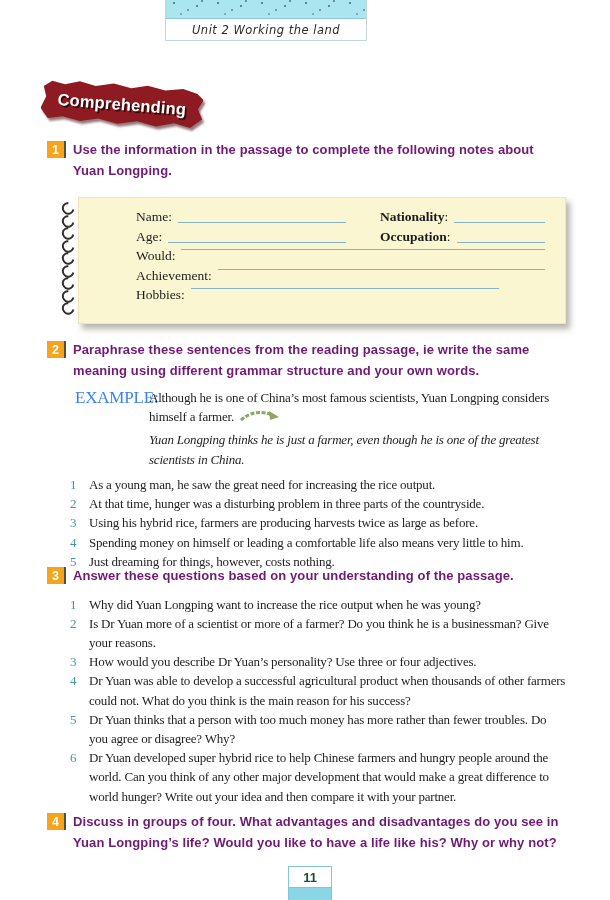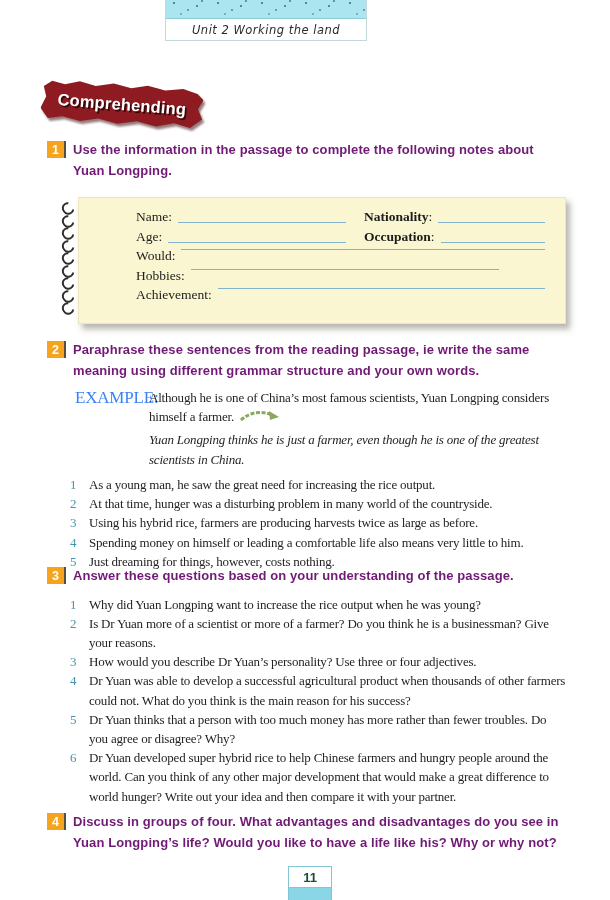--- a/index.html
+++ b/index.html
@@ -57,21 +57,21 @@
   .item{display:flex;line-height:19.2px;}
   .inum{flex:none;width:19px;color:#4295ad;font-family:"Liberation Serif",serif;font-size:13px;}
   .itext{flex:1;max-width:482px;}
 
   
   .note-box{position:absolute;left:78px;top:197px;width:488px;height:127px;
       background:#faf6d2;border:1px solid #ece5bd;
       box-shadow:4px 5px 6px rgba(110,108,95,0.5);padding-top:11px;box-sizing:border-box;}
   .nrow{display:flex;align-items:flex-start;height:19.5px;padding:0 18px 0 57px;}
   .ncell-l{display:flex;align-items:flex-end;width:212px;}
-  .ncell-r{display:flex;align-items:flex-end;flex:1;margin-left:16px;}
+  .ncell-r{display:flex;align-items:flex-end;flex:1;margin-left:32px;}
   .nlabel{font-family:"Liberation Serif",serif;font-size:13.5px;color:#1c1c1c;white-space:nowrap;}
   .nbold{font-weight:bold;}
   .nline{flex:1;border-bottom:1.2px solid #82b3ca;margin:0 2px 2px 6px;height:1px;}
   .nline-short{margin-right:48px;}
 
   
   .spiral{position:absolute;left:62px;top:202px;display:flex;flex-direction:column;}
   .ring{width:8px;height:9px;border:2.6px solid #35302a;border-radius:50%;
       border-right-color:transparent;transform:rotate(-38deg);margin-bottom:-0.5px;}
 
@@ -138,26 +138,26 @@
         <span class="nlabel nbold">Occupation</span>
           <span class="nlabel">:</span>
         <span class="nline"></span>
       </div>
     </div>
     <div class="nrow">
       <span class="nlabel">Would:</span>
       <span class="nline"></span>
     </div>
     <div class="nrow">
+      <span class="nlabel">Achievement:</span>
+      <span class="nline"></span>
+    </div>
+    <div class="nrow">
       <span class="nlabel">Hobbies:</span>
       <span class="nline nline-short"></span>
-    </div>
-    <div class="nrow">
-      <span class="nlabel">Achievement:</span>
-      <span class="nline"></span>
     </div>
   </div>
 
   <div class="ex" style="top:340px;">
     <div class="ex-head">
       <div class="num-box">2</div>
       <div class="prompt">Paraphrase these sentences from the reading passage, ie write the same meaning using different grammar structure and your own words.</div>
     </div>
 
     <div class="example serif">
@@ -171,21 +171,21 @@
       </div>
     </div>
 
     <div class="items serif">
       <div class="item">
         <span class="inum">1</span>
         <span class="itext">As a young man, he saw the great need for increasing the rice output.</span>
       </div>
       <div class="item">
         <span class="inum">2</span>
-        <span class="itext">At that time, hunger was a disturbing problem in many world of the countryside.</span>
+        <span class="itext">At that time, hunger was a disturbing problem in three parts of the countryside.</span>
       </div>
       <div class="item">
         <span class="inum">3</span>
         <span class="itext">Using his hybrid rice, farmers are producing harvests twice as large as before.</span>
       </div>
       <div class="item">
         <span class="inum">4</span>
         <span class="itext">Spending money on himself or leading a comfortable life also means very little to him.</span>
       </div>
       <div class="item">

